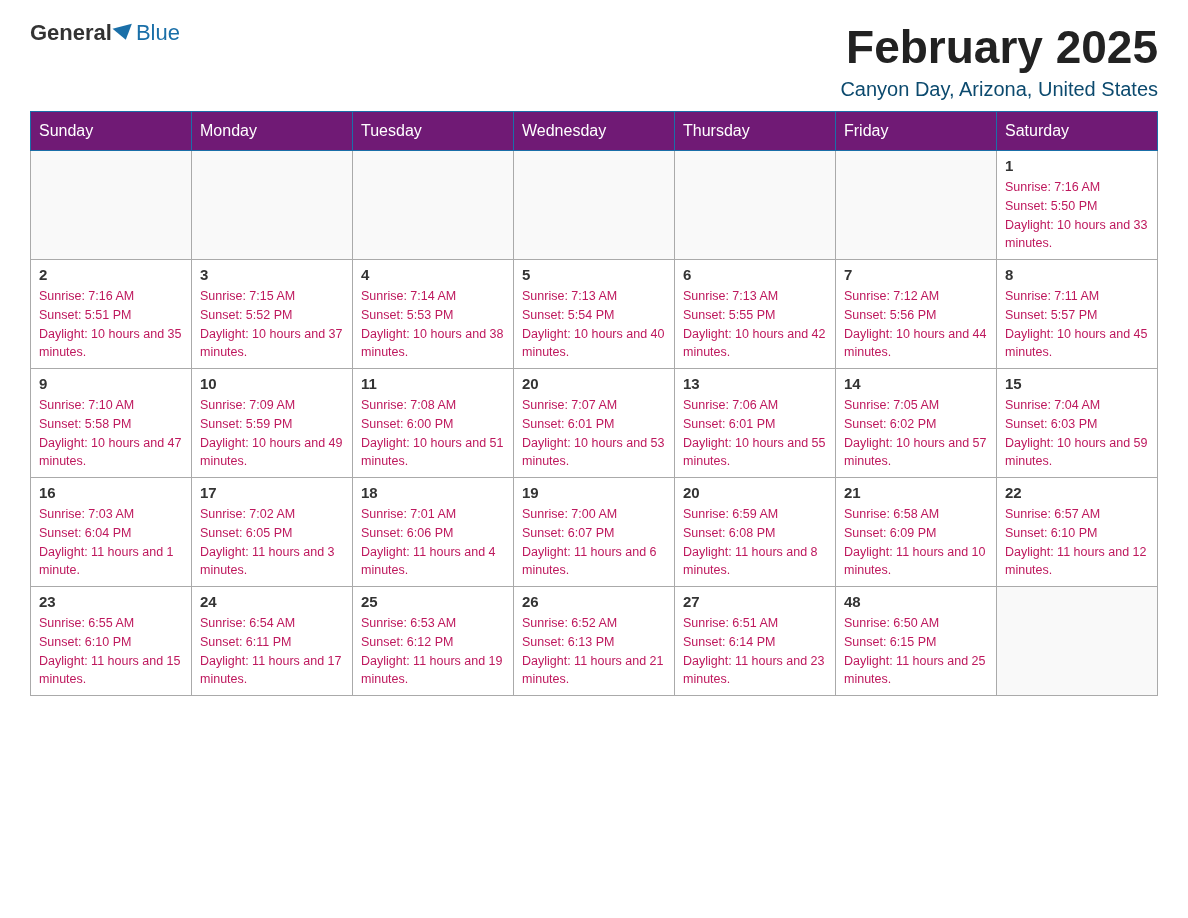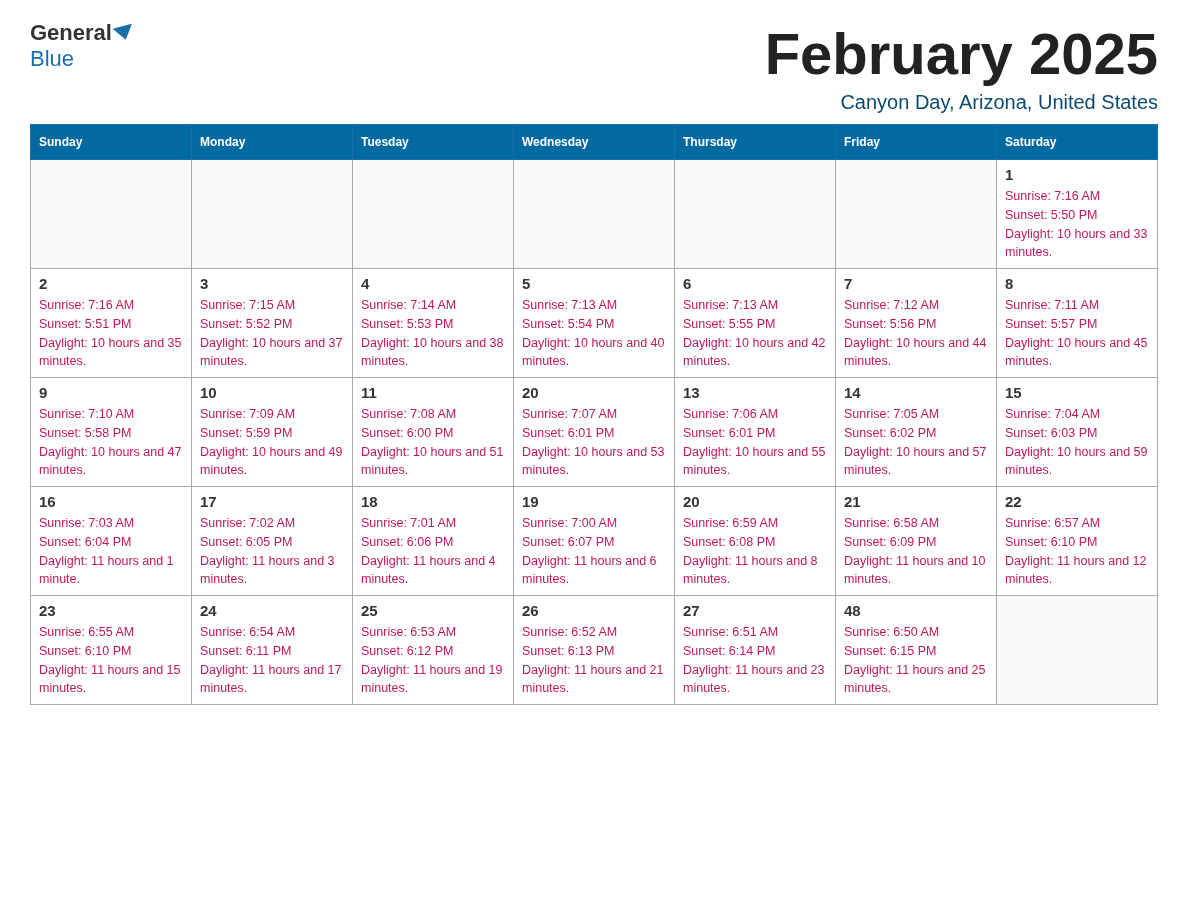--- a/index.html
+++ b/index.html
@@ -11,21 +11,20 @@
       min-height: 918px;
     }
     .header {
       display: flex;
       justify-content: space-between;
       align-items: flex-start;
       margin-bottom: 10px;
     }
     .logo {
       display: flex;
-      flex-direction: column;
       align-items: flex-start;
     }
     .logo-text {
       display: flex;
       align-items: center;
       font-size: 22px;
       font-weight: bold;
       color: #333;
     }
     .logo-general { color: #333; }
@@ -41,40 +40,40 @@
     }
     .logo-blue {
       color: #1a6fa8;
       font-size: 22px;
       font-weight: normal;
     }
     .title-section {
       text-align: right;
     }
     .month-title {
-      font-size: 58px;
+      font-size: 46px;
       font-weight: bold;
       color: #222;
     }
     .location {
       font-size: 20px;
       color: #0c4a6e;
       margin-top: 4px;
     }
     .calendar {
       width: 100%;
       border-collapse: collapse;
       margin-top: 10px;
     }
     .calendar thead th {
-      background-color: #0369a1;
+      background-color: #701a75;
       color: #fff;
       padding: 10px 8px;
-      font-size: 12px;
-      font-weight: bold;
+      font-size: 16px;
+      font-weight: normal;
       text-align: left;
       border: 1px solid #1a6fa8;
     }
     .calendar tbody td {
       vertical-align: top;
       border: 1px solid #aaa;
       padding: 6px 8px;
       width: 14.28%;
       min-height: 110px;
       font-size: 13px;

